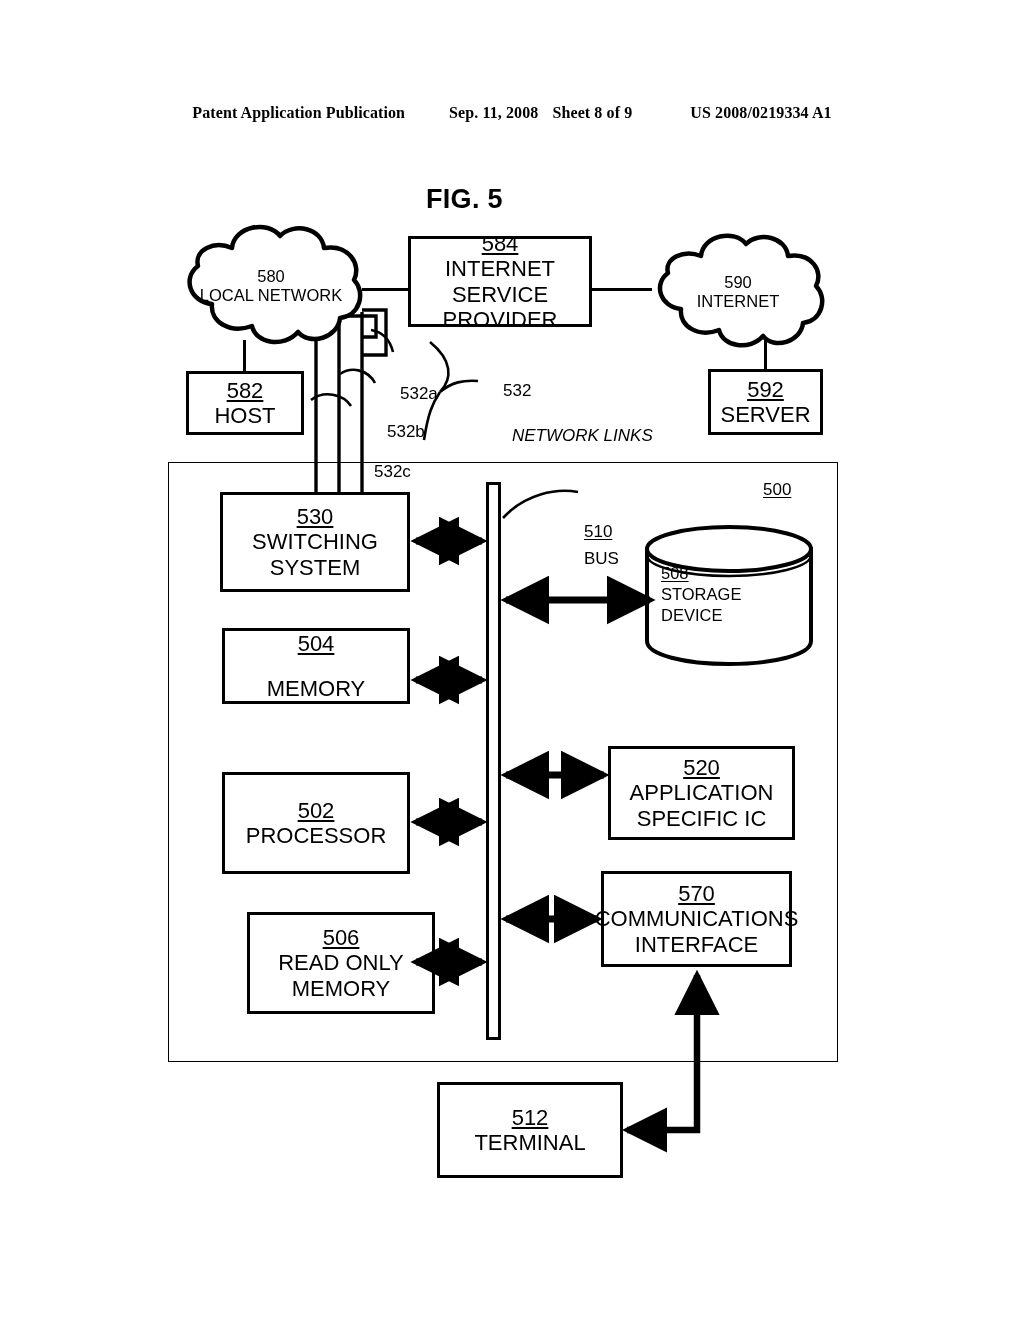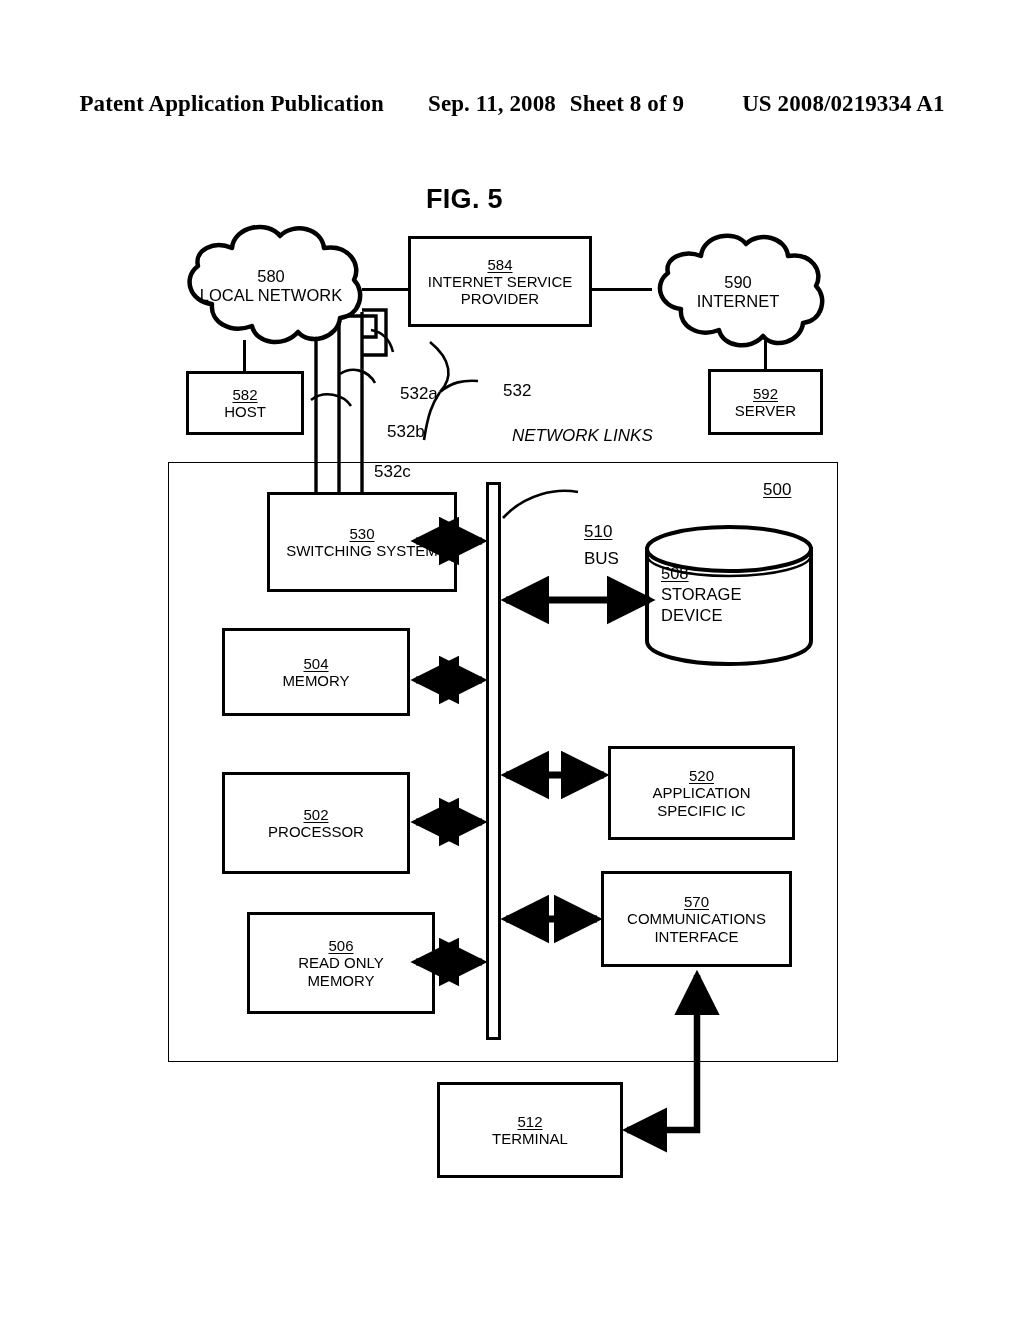--- a/index.html
+++ b/index.html
@@ -2,41 +2,41 @@
 <html><head>
 <meta charset="utf-8">
 <style>
   html,body{margin:0;padding:0;background:#fff;}
   body{
     width:1024px;height:1320px;position:relative;overflow:hidden;
     font-family:"Liberation Sans", sans-serif;color:#000;
   }
   
   .pub-header{
-    position:absolute;left:0;top:91px;width:1024px;height:26px;
-    font-family:"Liberation Serif", serif;font-weight:bold;font-size:23px;
+    position:absolute;left:0;top:100px;width:1024px;height:26px;
+    font-family:"Liberation Serif", serif;font-weight:bold;font-size:16px;
     display:flex;justify-content:center;align-items:center;
     white-space:pre;letter-spacing:.1px;
   }
   .pub-header .gap1{display:inline-block;width:44px;}
   .pub-header .gap2{display:inline-block;width:14px;}
   .pub-header .gap3{display:inline-block;width:58px;}
 
   
   .fig-title{
     position:absolute;left:410px;top:184px;
     font-size:27px;font-weight:bold;letter-spacing:.3px;margin-left:16px;
   }
 
   
   .node-box{
     position:absolute;box-sizing:border-box;
     border:3px solid #000;background:#fff;
     display:flex;flex-direction:column;justify-content:center;align-items:center;
-    font-size:15px;line-height:1.14;text-align:center;z-index:5;
+    font-size:22px;line-height:1.14;text-align:center;z-index:5;
   }
   .node-box .ref{ text-decoration:underline; text-underline-offset:1.5px; }
   .node-box .lbl{ white-space:pre-line; }
 
   .cloud{ position:absolute; z-index:4; }
   .cloud svg{ display:block; }
   .cloud .ctext{
     position:absolute;left:0;top:0;width:100%;height:100%;
     display:flex;flex-direction:column;justify-content:center;align-items:center;
     font-size:16.5px;line-height:1.15;text-align:center;pointer-events:none;
@@ -174,26 +174,26 @@
 <div class="flabel" style="left:503px;top:342px;">532</div>
 <div class="flabel" style="left:512px;top:387px;font-style:italic;">NETWORK LINKS</div>
 
 <div class="bus-bar" style="left:486px;top:482px;width:15px;height:558px;"></div>
 <svg class="overlay" xmlns="http://www.w3.org/2000/svg">
   <path d="M503,518 C525,494 556,488 578,492" fill="none" stroke="#000" stroke-width="2.6"></path>
 </svg>
 <div class="flabel u" style="left:584px;top:483px;">510</div>
 <div class="flabel" style="left:584px;top:510px;">BUS</div>
 
-<div class="node-box" style="left:220px;top:492px;width:190px;height:100px;margin-left:47px;">
+<div class="node-box" style="left:220px;top:492px;width:190px;height:100px;">
   <div class="ref">530</div>
   <div class="lbl">SWITCHING SYSTEM</div>
 </div>
 
-<div class="node-box" style="left:222px;top:628px;width:188px;height:88px;">
+<div class="node-box" style="left:222px;top:628px;width:188px;height:76px;justify-content:space-between;">
   <div class="ref">504</div>
   <div class="lbl">MEMORY</div>
 </div>
 
 <div class="node-box" style="left:222px;top:772px;width:188px;height:102px;">
   <div class="ref">502</div>
   <div class="lbl">PROCESSOR</div>
 </div>
 
 <div class="node-box" style="left:222px;top:912px;width:188px;height:102px;margin-left:25px;">

